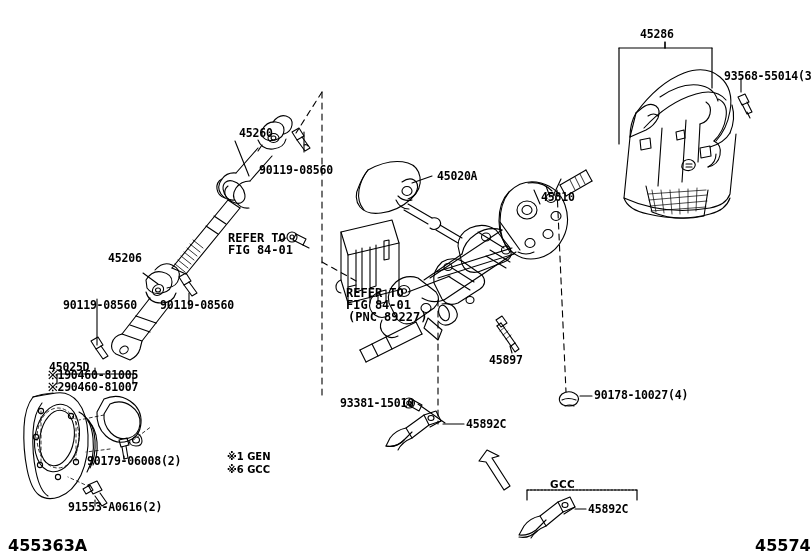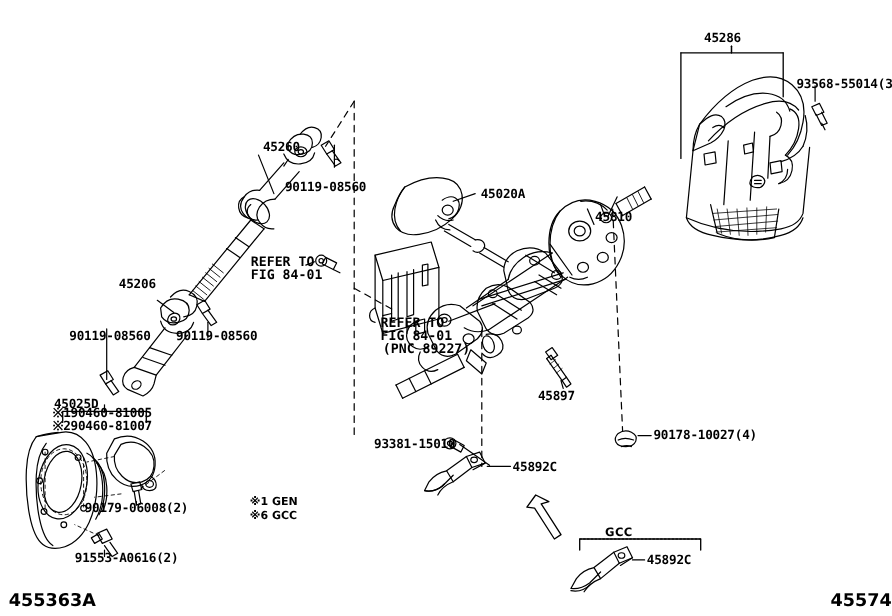--- a/index.html
+++ b/index.html
@@ -441,21 +441,21 @@
   <div class="lbl pn" style="left:63px;top:299px;">90119-08560</div>
 
   <div class="lbl note" style="left:228px;top:232px;">REFER TO</div>
   <div class="lbl note" style="left:228px;top:244px;">FIG 84-01</div>
 
   <div class="lbl pn" style="left:49px;top:361px;">45025D</div>
 
   <div class="lbl pn" style="left:48px;top:369px;">※190460-81005</div>
   <div class="lbl pn" style="left:48px;top:381px;">※290460-81007</div>
 
-  <div class="lbl pn" style="left:77px;top:455px;">90179-06008(2)</div>
+  <div class="lbl pn" style="left:87px;top:455px;">90179-06008(2)</div>
 
   <div class="lbl pn" style="left:68px;top:501px;">91553-A0616(2)</div>
 
   <div class="lbl legend" style="left:227px;top:450px;">※1 GEN</div>
   <div class="lbl legend" style="left:227px;top:463px;">※6 GCC</div>
 
   <div class="lbl pn" style="left:437px;top:170px;">45020A</div>
 
   <div class="lbl note" style="left:346px;top:287px;">REFER TO</div>
   <div class="lbl note" style="left:346px;top:299px;">FIG 84-01</div>

